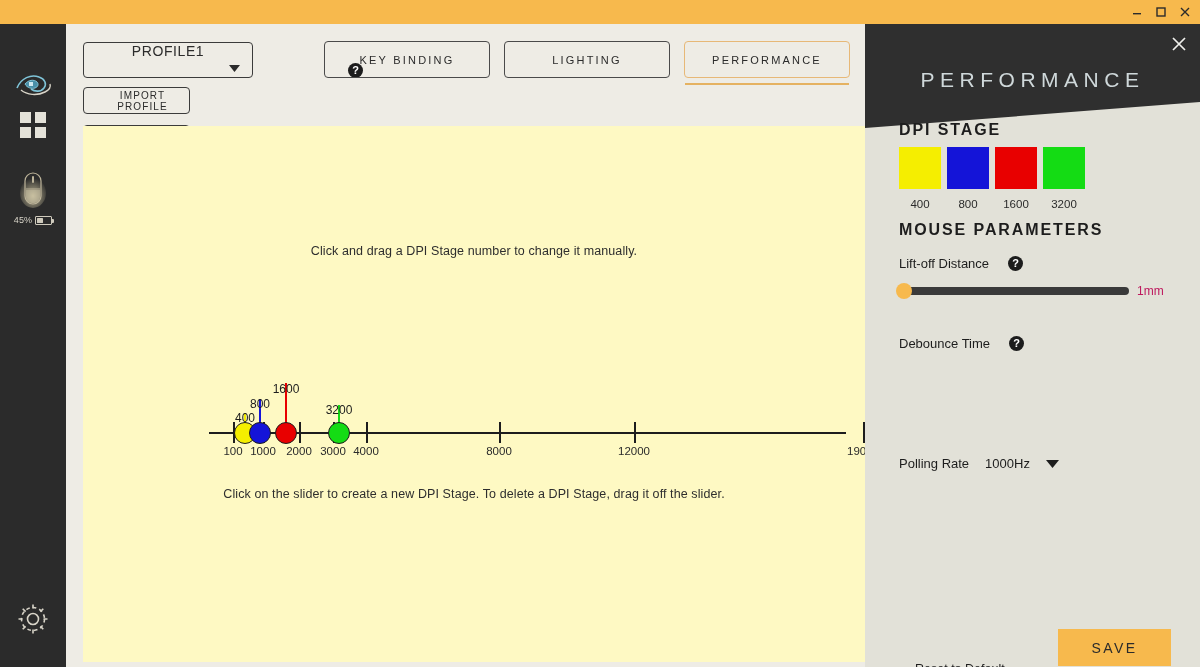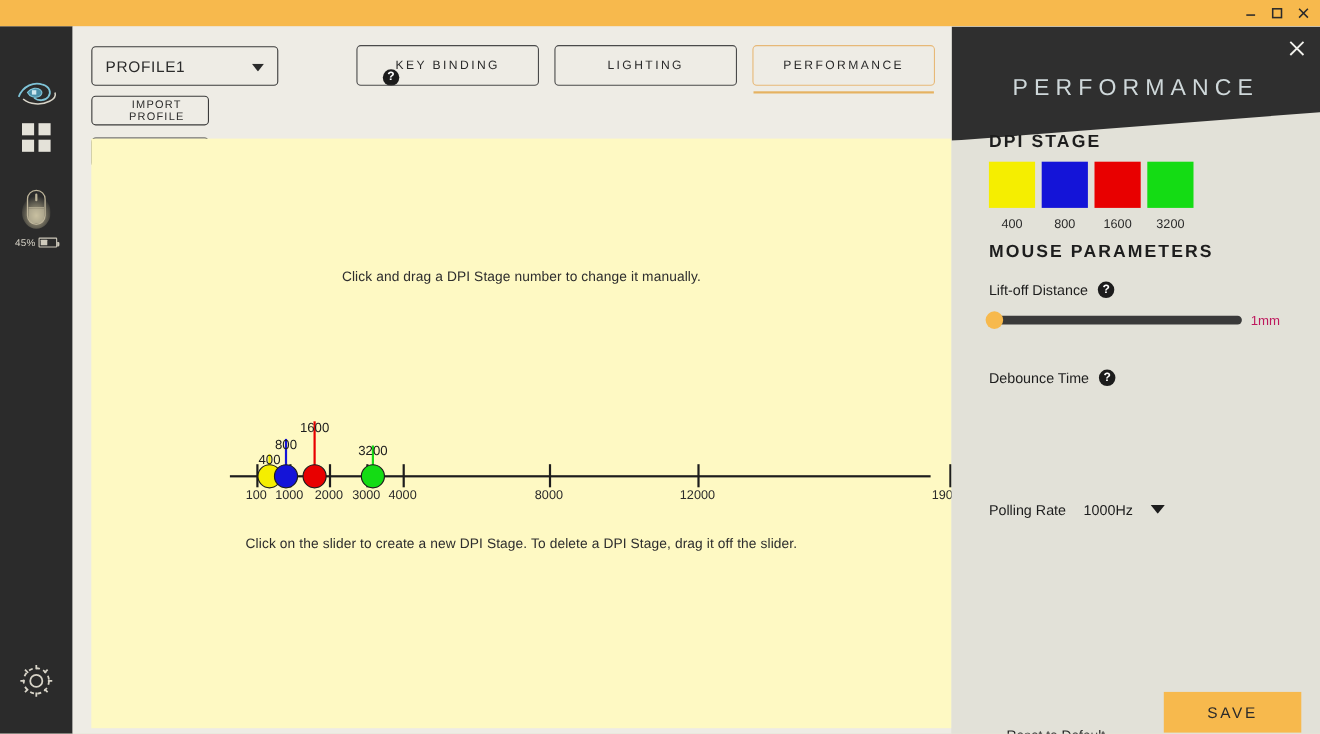--- a/index.html
+++ b/index.html
@@ -65,20 +65,21 @@
     position: absolute; left: 17px; top: 102px; width: 782px; height: 536px;
     background: #fef9c3;
   }
 
   .profile-select {
     position: absolute; left: 17px; top: 18px; width: 170px; height: 36px;
     border: 1px solid #3b3b3b; border-radius: 4px; background: #eeece5;
     display: flex; align-items: center; padding: 0 12px;
     font-size: 14px; color: #2b2b2b; letter-spacing: 0.6px;
     cursor: pointer;
+    flex-direction: column;
   }
   .profile-select .caret { margin-left: auto; }
 
   .help-dot {
     width: 15px; height: 15px; border-radius: 50%; background: #1c1c1c;
     color: #fff; font-size: 11px; font-weight: bold;
     display: inline-flex; align-items: center; justify-content: center;
     line-height: 1; cursor: pointer; flex: 0 0 auto;
   }
   .help-top { position: absolute; left: 282px; top: 39px; }
@@ -164,21 +165,21 @@
   .swatches { position: absolute; left: 34px; top: 123px; display: flex; gap: 6px; }
   .swatch-col { width: 42px; text-align: center; }
   .swatch {
     width: 42px; height: 42px; cursor: pointer;
   }
   .swatch-label { margin-top: 9px; font-size: 11.5px; color: #2b2b2b; }
 
   .param { position: absolute; left: 34px; width: 270px; }
   .param-lift { top: 232px; }
   .param-deb  { top: 312px; }
-  .param-row { display: flex; align-items: center; gap: 9px; text-align: right; }
+  .param-row { display: flex; align-items: center; gap: 19px; text-align: right; }
   .param-label { font-size: 13px; color: #1d1d1d; }
   .slider-row { display: flex; align-items: center; gap: 8px; margin-top: 13px; }
   .slider-track {
     position: relative; width: 230px; height: 8px; border-radius: 4px; background: #3a3a3a;
     cursor: pointer;
   }
   .slider-fill { position: absolute; left: 0; top: 0; height: 8px; border-radius: 4px; background: #f7b94d; }
   .slider-knob {
     position: absolute; top: -4px; width: 16px; height: 16px; border-radius: 50%;
     background: #f7b94d; transform: translateX(-50%); cursor: pointer;
@@ -188,21 +189,21 @@
   .polling { position: absolute; left: 34px; top: 430px; display: flex; align-items: center; gap: 16px; }
   .polling-label { font-size: 13px; color: #1d1d1d; }
   .polling-value { font-size: 13px; color: #1d1d1d; cursor: pointer; }
   .polling-caret { cursor: pointer; }
 
   .reset-link {
     position: absolute; left: 50px; top: 638px; font-size: 12.5px; color: #1d1d1d;
     text-decoration: underline; cursor: pointer;
   }
   .save-btn {
-    position: absolute; left: 193px; top: 605px; width: 125px; height: 37px;
+    position: absolute; left: 193px; top: 605px; width: 113px; height: 37px;
     background: #f7b94d; color: #2b2b2b; font-size: 14px; letter-spacing: 2.4px;
     display: flex; align-items: center; justify-content: center; cursor: pointer;
     border: none; font-family: "Liberation Sans", sans-serif;
   }
 </style>
 </head>
 <body>
 
 <div id="app">
 

